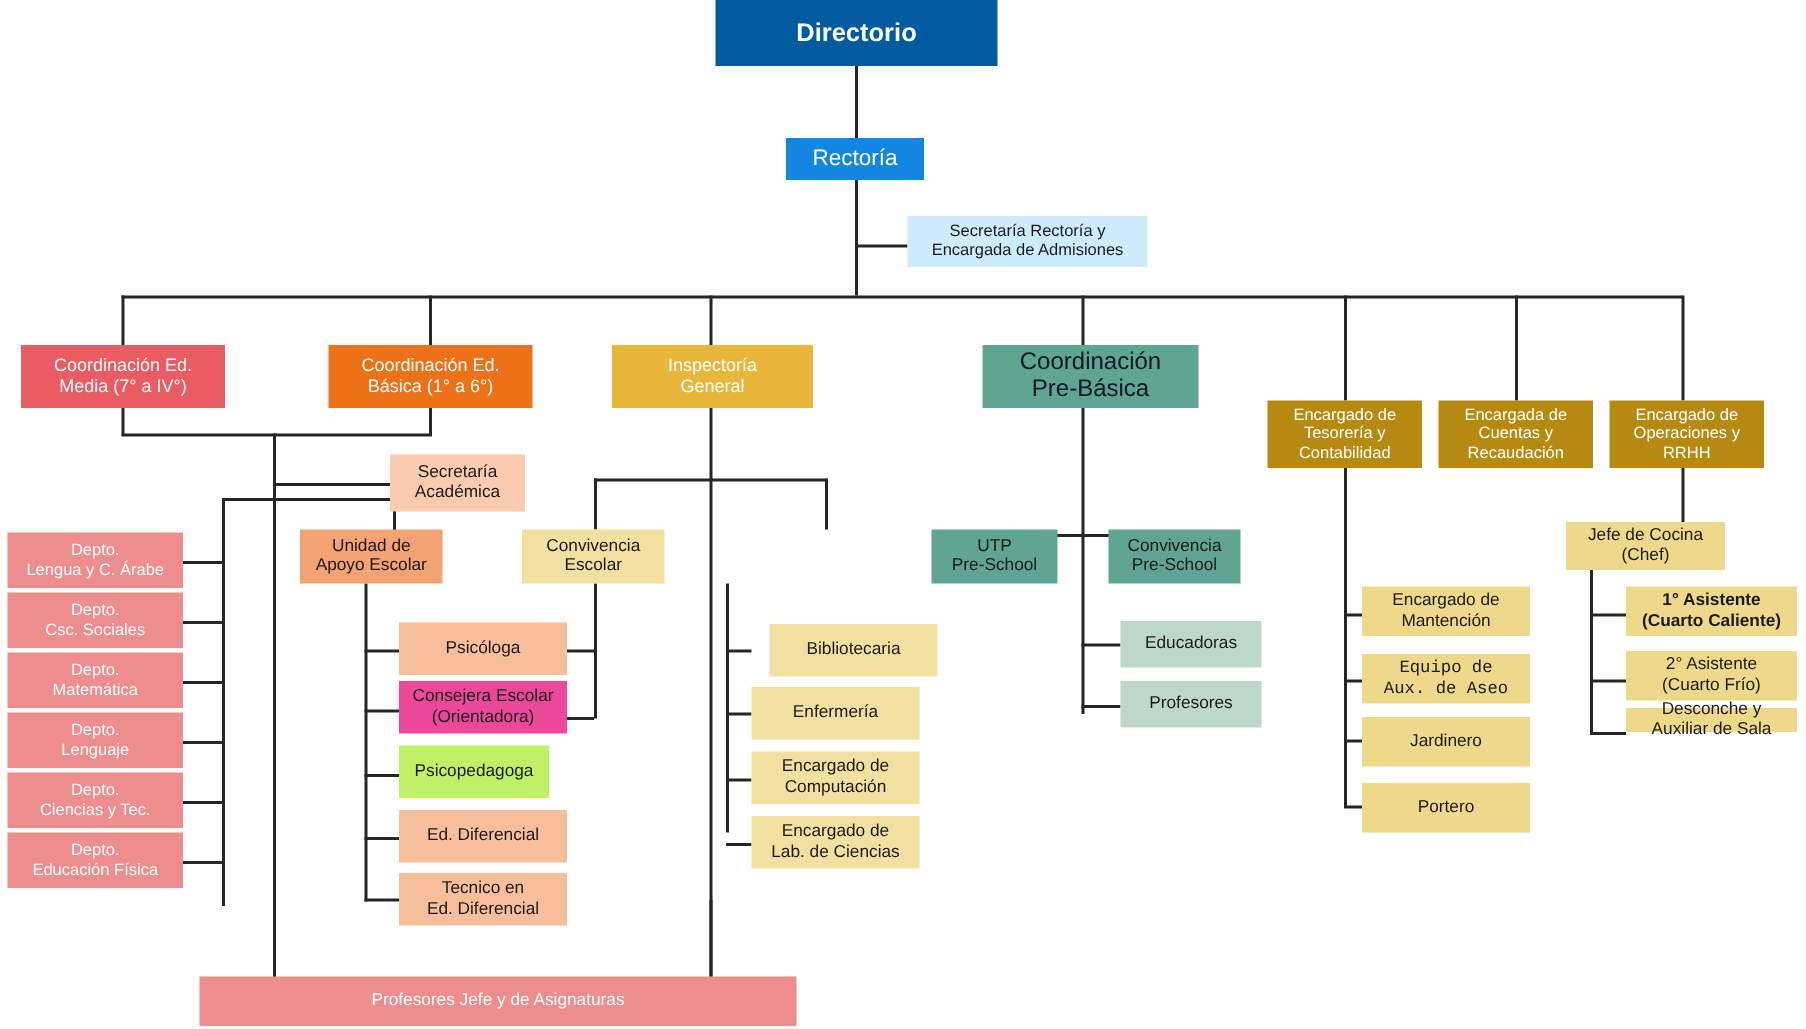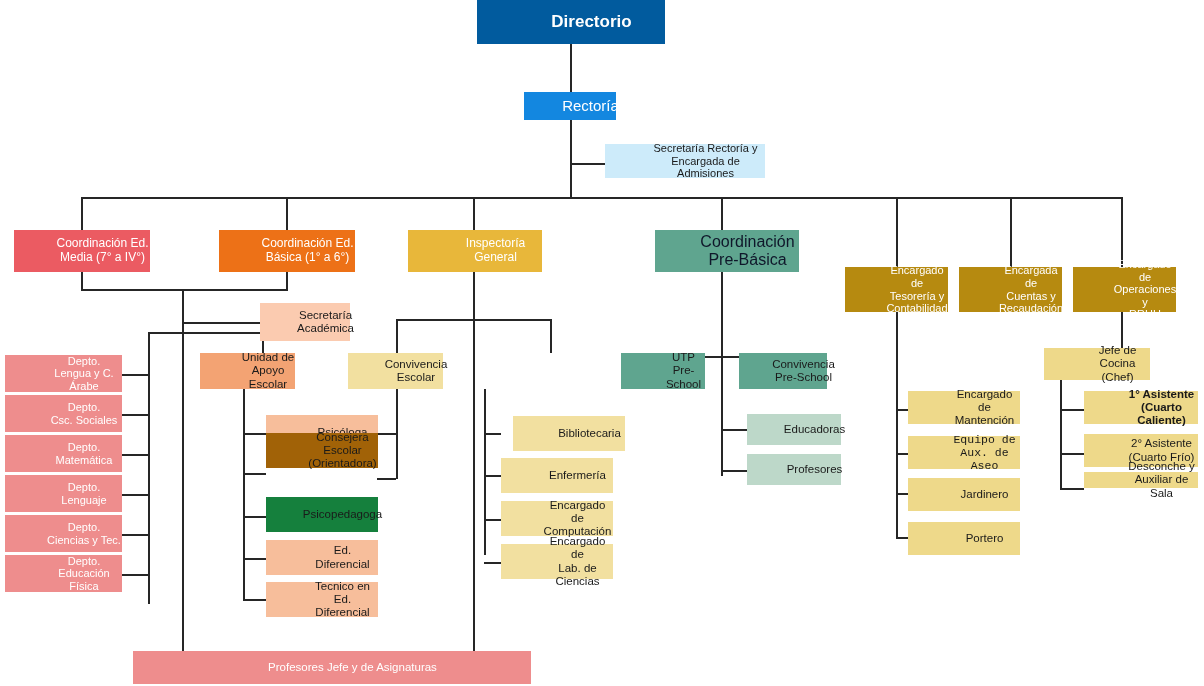--- a/index.html
+++ b/index.html
@@ -1,21 +1,21 @@
 <!DOCTYPE html>
 <html><head>
 <meta charset="utf-8">
 <style>
   html,body{margin:0;padding:0;background:#ffffff;}
   body{width:1204px;height:686px;position:relative;overflow:hidden;
        font-family:"Liberation Sans", sans-serif;}
   #chart{position:absolute;left:0;top:0;width:1204px;height:686px;}
   .node{position:absolute;box-sizing:border-box;display:flex;align-items:center;
         justify-content:center;text-align:center;line-height:1.15;
-        font-family:"Liberation Sans", sans-serif;padding-left:41px;}
+        font-family:"Liberation Sans", sans-serif;}
   .ln{position:absolute;background:#262626;}
   .lnh{height:2px;}
   .lnv{width:2px;}
 </style>
 </head>
 <body>
 
 <div id="chart">
     <div class="ln lnv" style="left: 570px; top: 44px; width: 2px; height: 48px; background: rgb(38, 38, 38);"></div>
     <div class="ln lnv" style="left: 570px; top: 120px; width: 2px; height: 77px; background: rgb(38, 38, 38);"></div>
@@ -96,22 +96,22 @@
     <div class="node" style="left: 621px; top: 353px; width: 84px; height: 36px; background: rgb(95, 165, 143); color: rgb(26, 26, 26); font-size: 11.5px;">UTP<br>Pre-School</div>
     <div class="node" style="left: 739px; top: 353px; width: 88px; height: 36px; background: rgb(95, 165, 143); color: rgb(26, 26, 26); font-size: 11.5px;">Convivencia<br>Pre-School</div>
     <div class="node" style="left: 1044px; top: 348px; width: 106px; height: 32px; background: rgb(238, 217, 138); color: rgb(26, 26, 26); font-size: 11.5px;">Jefe de Cocina<br>(Chef)</div>
     <div class="node" style="left: 5px; top: 355px; width: 117px; height: 37px; background: rgb(238, 141, 141); color: rgb(255, 255, 255); font-size: 11px;">Depto.<br>Lengua y C. Árabe</div>
     <div class="node" style="left: 5px; top: 395px; width: 117px; height: 37px; background: rgb(238, 141, 141); color: rgb(255, 255, 255); font-size: 11px;">Depto.<br>Csc. Sociales</div>
     <div class="node" style="left: 5px; top: 435px; width: 117px; height: 37px; background: rgb(238, 141, 141); color: rgb(255, 255, 255); font-size: 11px;">Depto.<br>Matemática</div>
     <div class="node" style="left: 5px; top: 475px; width: 117px; height: 37px; background: rgb(238, 141, 141); color: rgb(255, 255, 255); font-size: 11px;">Depto.<br>Lenguaje</div>
     <div class="node" style="left: 5px; top: 515px; width: 117px; height: 37px; background: rgb(238, 141, 141); color: rgb(255, 255, 255); font-size: 11px;">Depto.<br>Ciencias y Tec.</div>
     <div class="node" style="left: 5px; top: 555px; width: 117px; height: 37px; background: rgb(238, 141, 141); color: rgb(255, 255, 255); font-size: 11px;">Depto.<br>Educación Física</div>
     <div class="node" style="left: 266px; top: 415px; width: 112px; height: 35px; background: rgb(247, 190, 155); color: rgb(26, 26, 26); font-size: 11.5px;">Psicóloga</div>
-    <div class="node" style="left: 266px; top: 433px; width: 112px; height: 35px; background: #a16207; color: rgb(26, 26, 26); font-size: 11.5px;">Consejera Escolar<br>(Orientadora)</div>
-    <div class="node" style="left: 266px; top: 497px; width: 112px; height: 35px; background: #15803d; color: rgb(26, 26, 26); font-size: 11.5px;">Psicopedagoga</div>
+    <div class="node" style="left: 266px; top: 454px; width: 112px; height: 35px; background: #ec4899; color: rgb(26, 26, 26); font-size: 11.5px;">Consejera Escolar<br>(Orientadora)</div>
+    <div class="node" style="left: 266px; top: 497px; width: 100px; height: 35px; background: #bef264; color: rgb(26, 26, 26); font-size: 11.5px;">Psicopedagoga</div>
     <div class="node" style="left: 266px; top: 540px; width: 112px; height: 35px; background: rgb(247, 190, 155); color: rgb(26, 26, 26); font-size: 11.5px;">Ed. Diferencial</div>
     <div class="node" style="left: 266px; top: 582px; width: 112px; height: 35px; background: rgb(247, 190, 155); color: rgb(26, 26, 26); font-size: 11.5px;">Tecnico en<br>Ed. Diferencial</div>
     <div class="node" style="left: 501px; top: 416px; width: 112px; height: 35px; background: rgb(242, 224, 160); color: rgb(26, 26, 26); font-size: 11.5px; margin-left: 12px;">Bibliotecaria</div>
     <div class="node" style="left: 501px; top: 458px; width: 112px; height: 35px; background: rgb(242, 224, 160); color: rgb(26, 26, 26); font-size: 11.5px;">Enfermería</div>
     <div class="node" style="left: 501px; top: 501px; width: 112px; height: 35px; background: rgb(242, 224, 160); color: rgb(26, 26, 26); font-size: 11.5px;">Encargado de<br>Computación</div>
     <div class="node" style="left: 501px; top: 544px; width: 112px; height: 35px; background: rgb(242, 224, 160); color: rgb(26, 26, 26); font-size: 11.5px;">Encargado de<br>Lab. de Ciencias</div>
     <div class="node" style="left: 747px; top: 414px; width: 94px; height: 31px; background: rgb(189, 216, 201); color: rgb(26, 26, 26); font-size: 11.5px;">Educadoras</div>
     <div class="node" style="left: 747px; top: 454px; width: 94px; height: 31px; background: rgb(189, 216, 201); color: rgb(26, 26, 26); font-size: 11.5px;">Profesores</div>
     <div class="node" style="left: 908px; top: 391px; width: 112px; height: 33px; background: rgb(238, 217, 138); color: rgb(26, 26, 26); font-size: 11.5px;">Encargado de<br>Mantención</div>
     <div class="node" style="left: 908px; top: 436px; width: 112px; height: 33px; background: rgb(238, 217, 138); color: rgb(26, 26, 26); font-size: 11.5px; font-family: Liberation Mono, monospace;">Equipo de<br>Aux. de Aseo</div>

